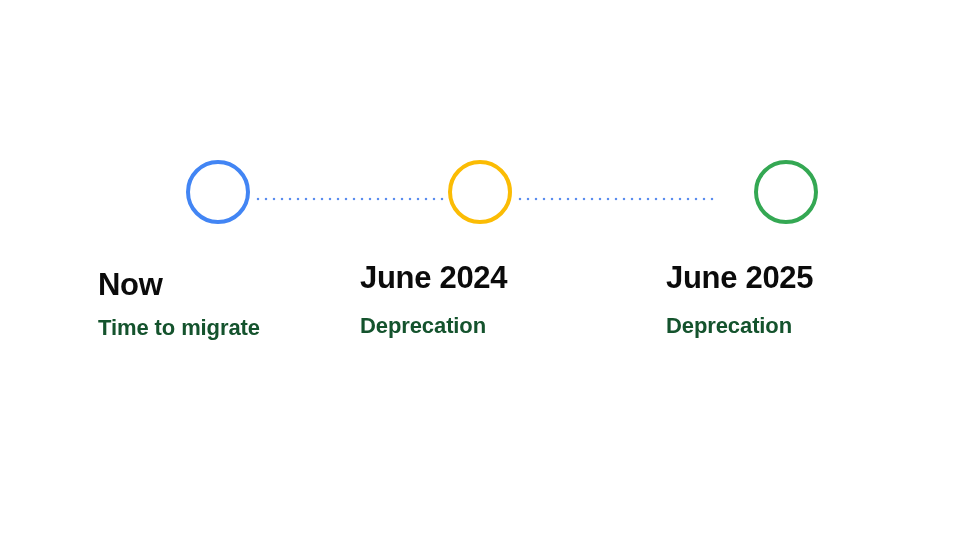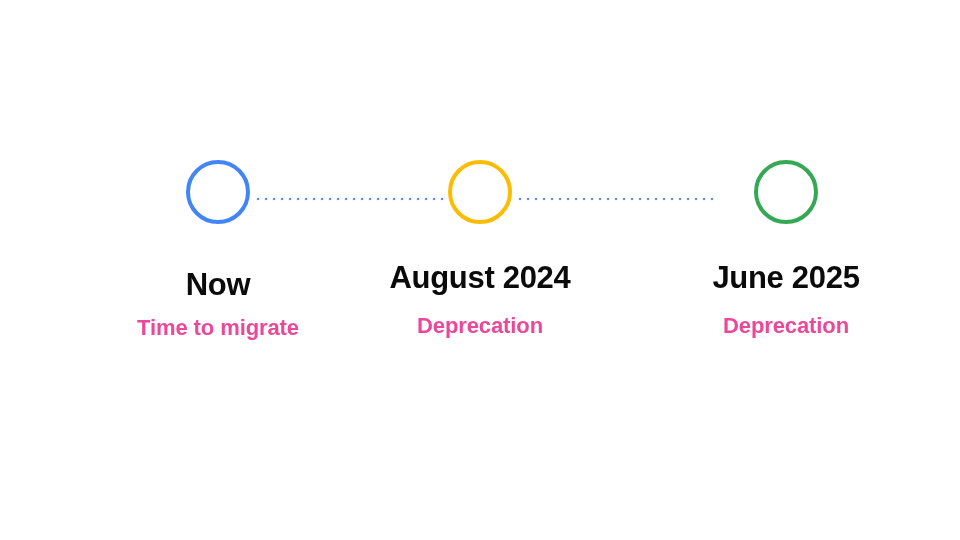--- a/index.html
+++ b/index.html
@@ -37,21 +37,21 @@
     background-position: 0 center;
   }
   #connector-1 { left: 254px; width: 190px; }
   #connector-2 { left: 516px; width: 200px; }
 
   
   .milestone {
     position: absolute;
     top: 160px;
     width: 240px;
-    text-align: center;
+    text-align: left;
   }
   #milestone-now        { left: 98px; }
   #milestone-june-2024  { left: 360px; }
   #milestone-june-2025  { left: 666px; }
 
   .node-circle {
     width: 64px;
     height: 64px;
     margin: 0 auto;
     border-radius: 50%;
@@ -74,42 +74,42 @@
     white-space: nowrap;
   }
   #milestone-now .milestone-title { margin-top: 45px; }
 
   .milestone-subtitle {
     margin-top: 17px;
     font-size: 22px;
     font-weight: 700;
     line-height: 1.45;
     letter-spacing: -0.1px;
-    color: #ec4899;
+    color: #14532d;
   }
   #milestone-now .milestone-subtitle { margin-top: 12px; white-space: nowrap; }
 </style>
 </head>
 <body>
 
 <div id="timeline-canvas">
 
   <div class="connector" id="connector-1"></div>
 
   <div class="connector" id="connector-2"></div>
 
   <div class="milestone" id="milestone-now">
     <div class="node-circle blue"></div>
     <div class="milestone-title">Now</div>
     <div class="milestone-subtitle">Time to migrate</div>
   </div>
 
   <div class="milestone" id="milestone-june-2024">
     <div class="node-circle yellow"></div>
-    <div class="milestone-title">August 2024</div>
+    <div class="milestone-title">June 2024</div>
     <div class="milestone-subtitle">
       <div>Deprecation</div>
     </div>
   </div>
 
   <div class="milestone" id="milestone-june-2025">
     <div class="node-circle green"></div>
     <div class="milestone-title">June 2025</div>
     <div class="milestone-subtitle">
       <div>Deprecation</div>

